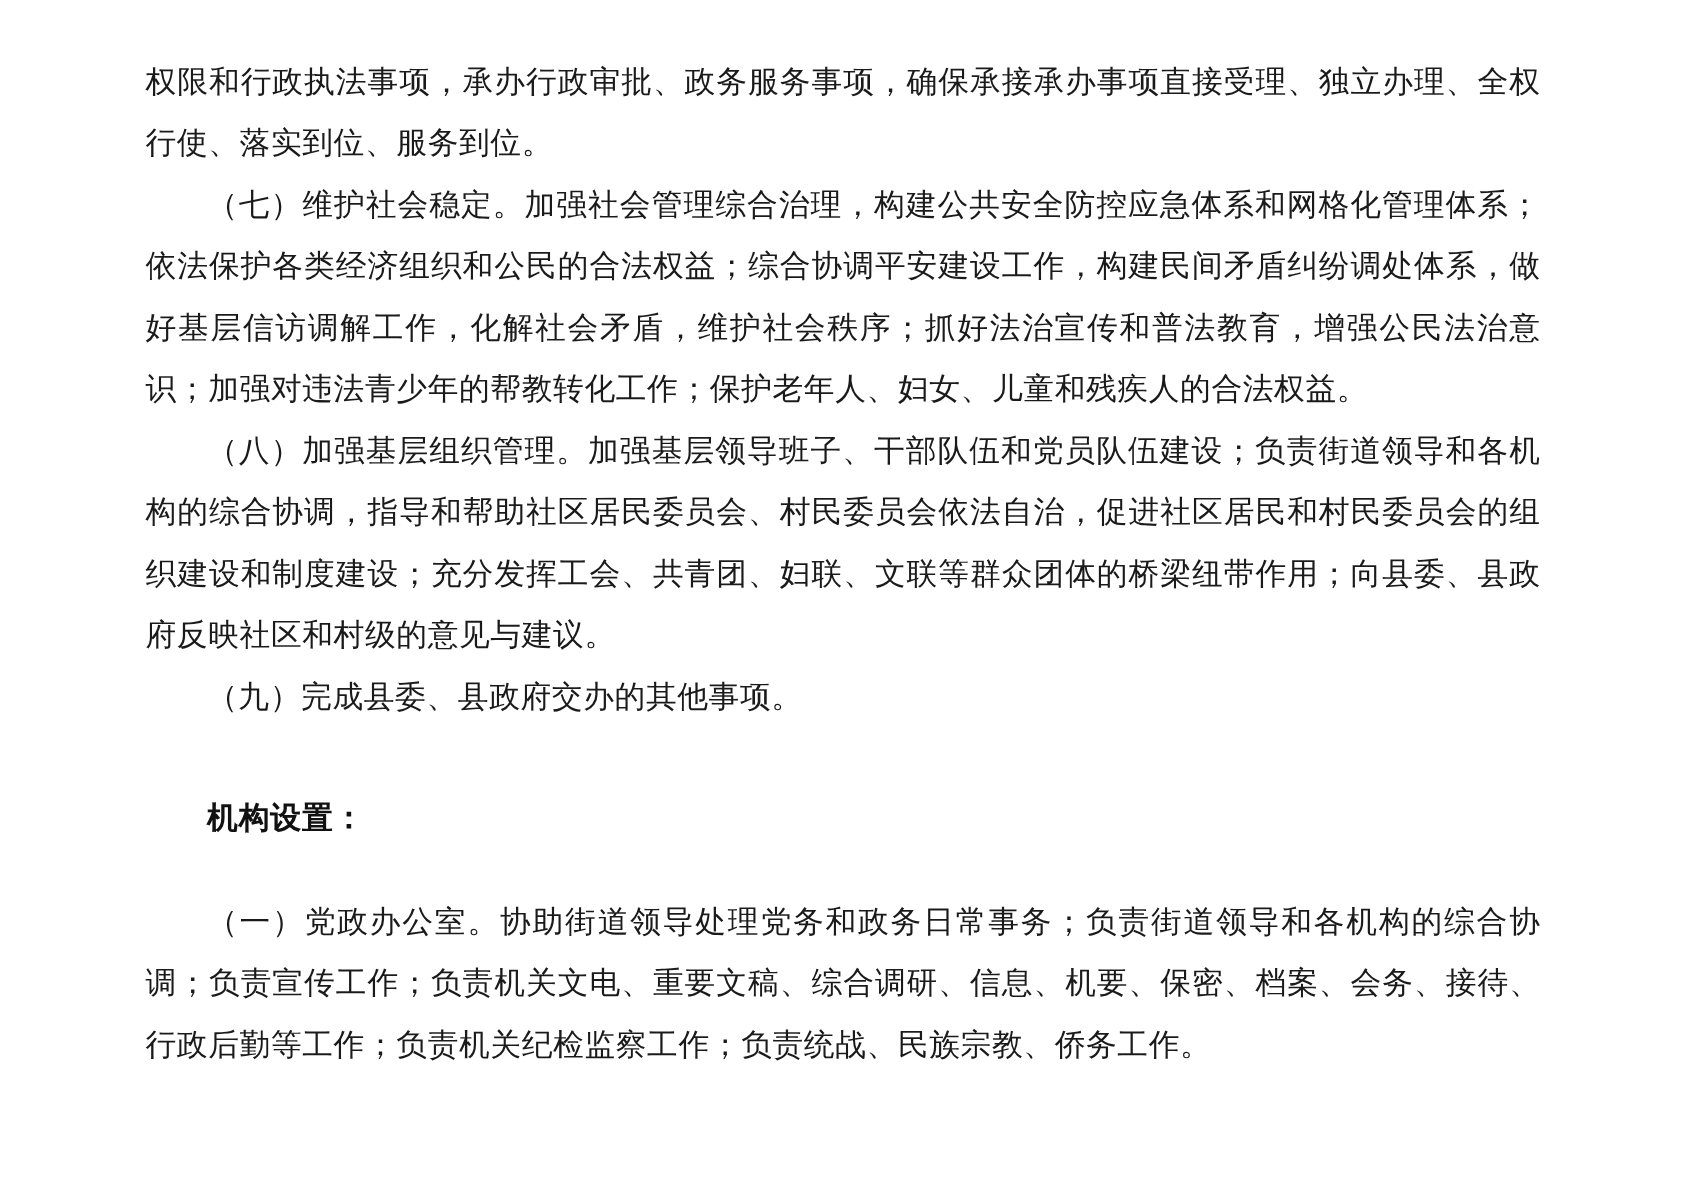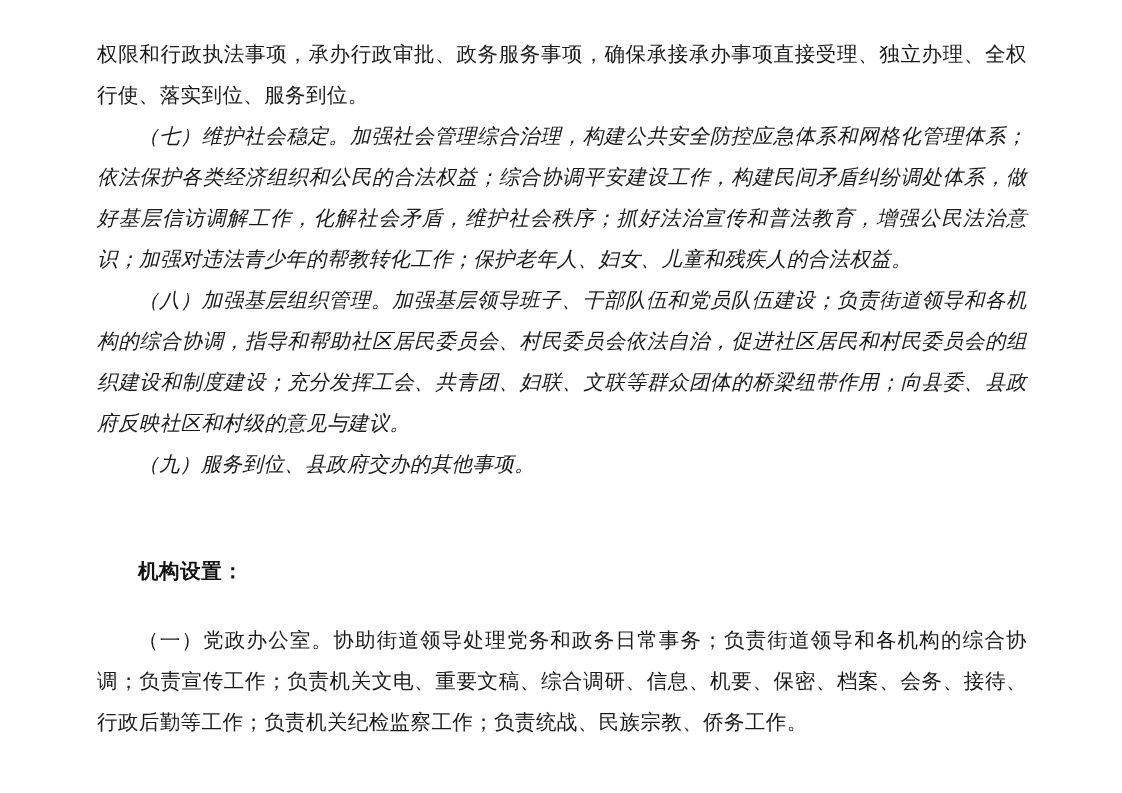--- a/index.html
+++ b/index.html
@@ -35,24 +35,23 @@
     font-weight: 500;
   }
   p.continued {
     text-indent: 0;
   }
   p.indent {
     text-indent: 41px;
   }
   p.para-gap {
     margin-top: 0px;
-    font-style: italic;
   }
   .section-heading {
-    margin-top: 66px;
+    margin-top: 40px;
     margin-bottom: 0;
     text-indent: 41px;
     font-size: 20.5px;
     line-height: 41px;
     font-weight: bold;
     color: #111111;
     letter-spacing: 0.6px;
   }
   .heading-gap-after {
     margin-top: 28px;
@@ -63,20 +62,20 @@
 
 <div class="page">
   <div class="doc-body">
 
     <p class="continued">权限和行政执法事项，承办行政审批、政务服务事项，确保承接承办事项直接受理、独立办理、全权行使、落实到位、服务到位。</p>
 
     <p class="indent para-gap">（七）维护社会稳定。加强社会管理综合治理，构建公共安全防控应急体系和网格化管理体系；依法保护各类经济组织和公民的合法权益；综合协调平安建设工作，构建民间矛盾纠纷调处体系，做好基层信访调解工作，化解社会矛盾，维护社会秩序；抓好法治宣传和普法教育，增强公民法治意识；加强对违法青少年的帮教转化工作；保护老年人、妇女、儿童和残疾人的合法权益。</p>
 
     <p class="indent para-gap">（八）加强基层组织管理。加强基层领导班子、干部队伍和党员队伍建设；负责街道领导和各机构的综合协调，指导和帮助社区居民委员会、村民委员会依法自治，促进社区居民和村民委员会的组织建设和制度建设；充分发挥工会、共青团、妇联、文联等群众团体的桥梁纽带作用；向县委、县政府反映社区和村级的意见与建议。</p>
 
-    <p class="indent para-gap">（九）服务到位、县政府交办的其他事项。</p>
+    <p class="indent para-gap">（九）完成县委、县政府交办的其他事项。</p>
 
     <p class="section-heading">机构设置：</p>
 
     <p class="indent heading-gap-after">（一）党政办公室。协助街道领导处理党务和政务日常事务；负责街道领导和各机构的综合协调；负责宣传工作；负责机关文电、重要文稿、综合调研、信息、机要、保密、档案、会务、接待、行政后勤等工作；负责机关纪检监察工作；负责统战、民族宗教、侨务工作。</p>
 
   </div>
 </div>
 
 </body></html>

